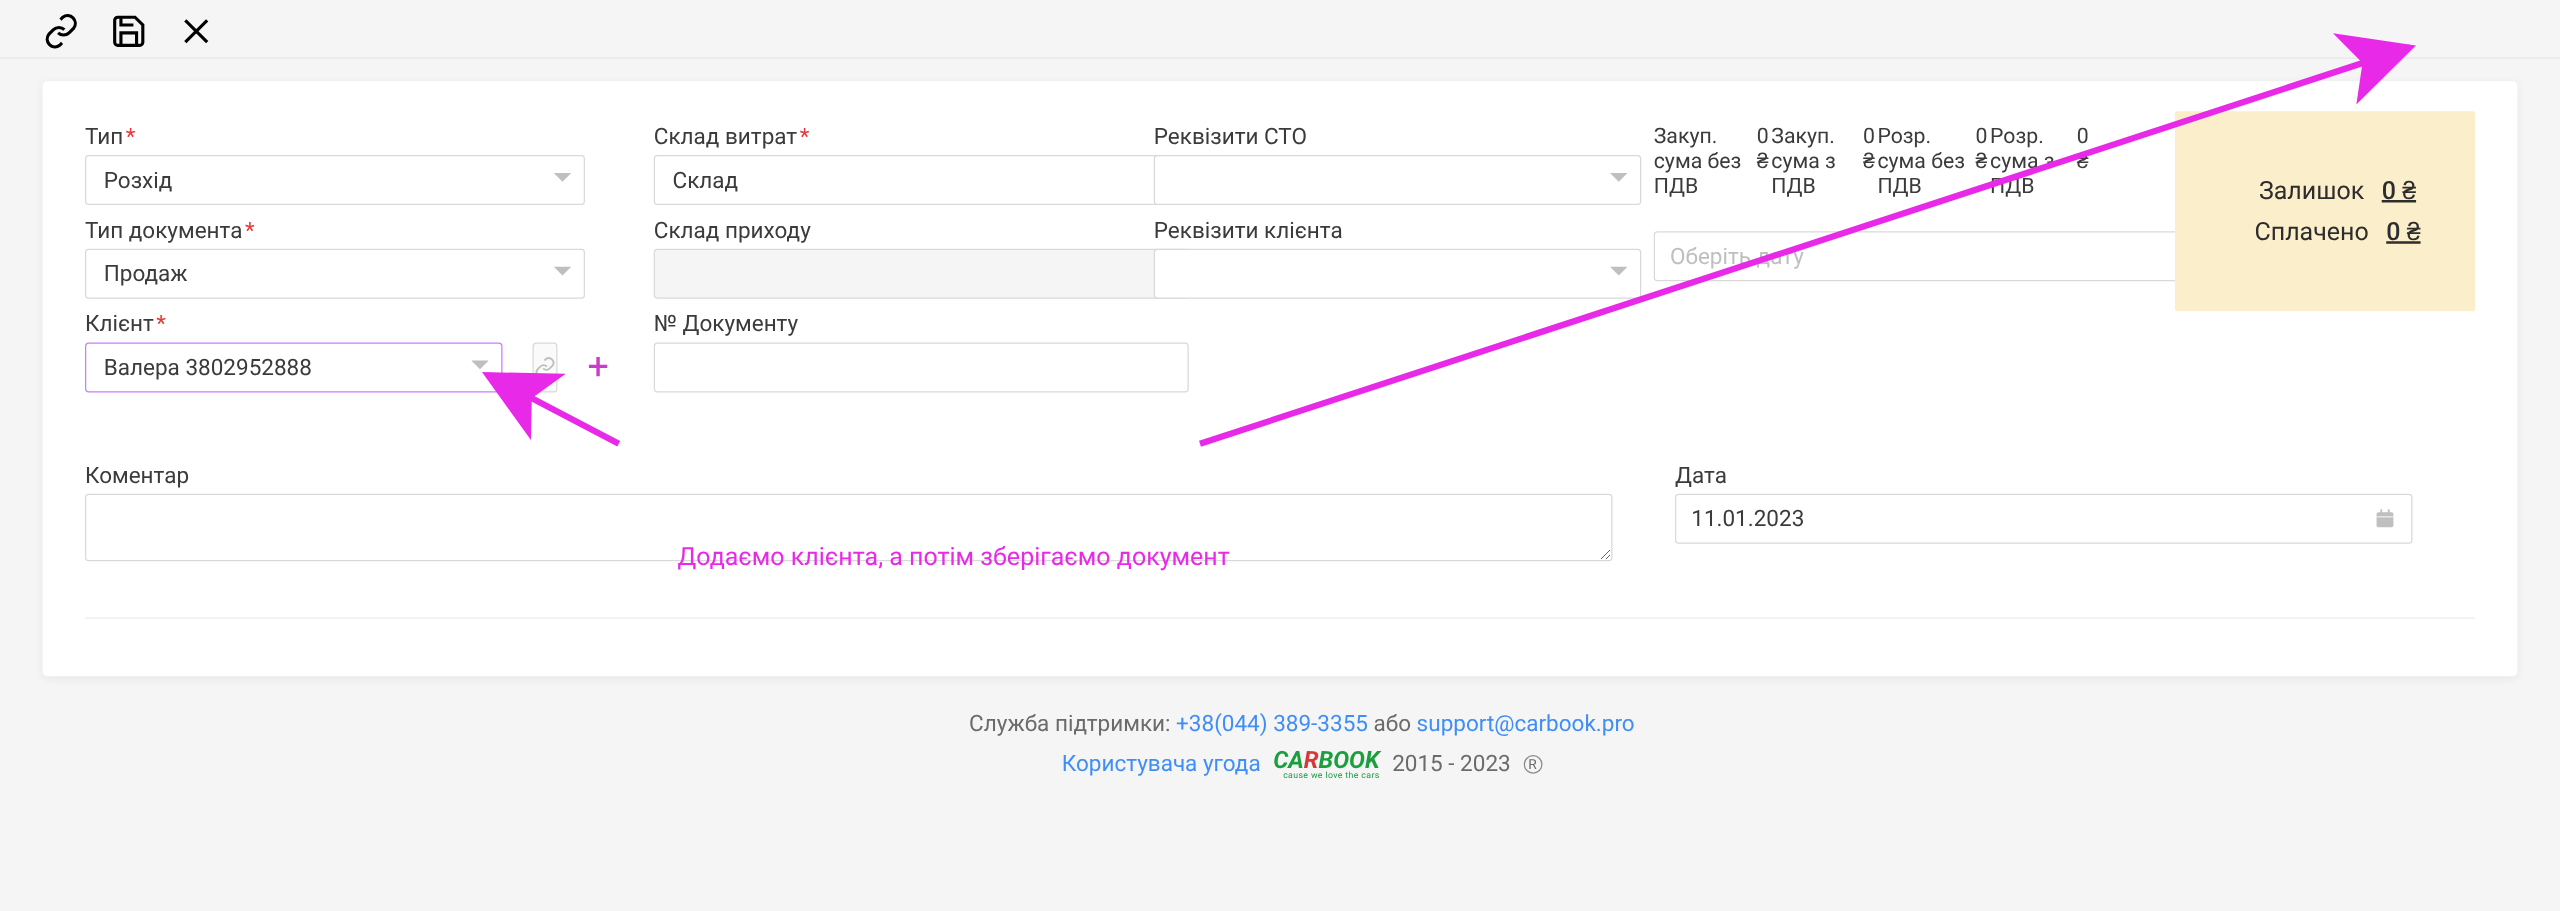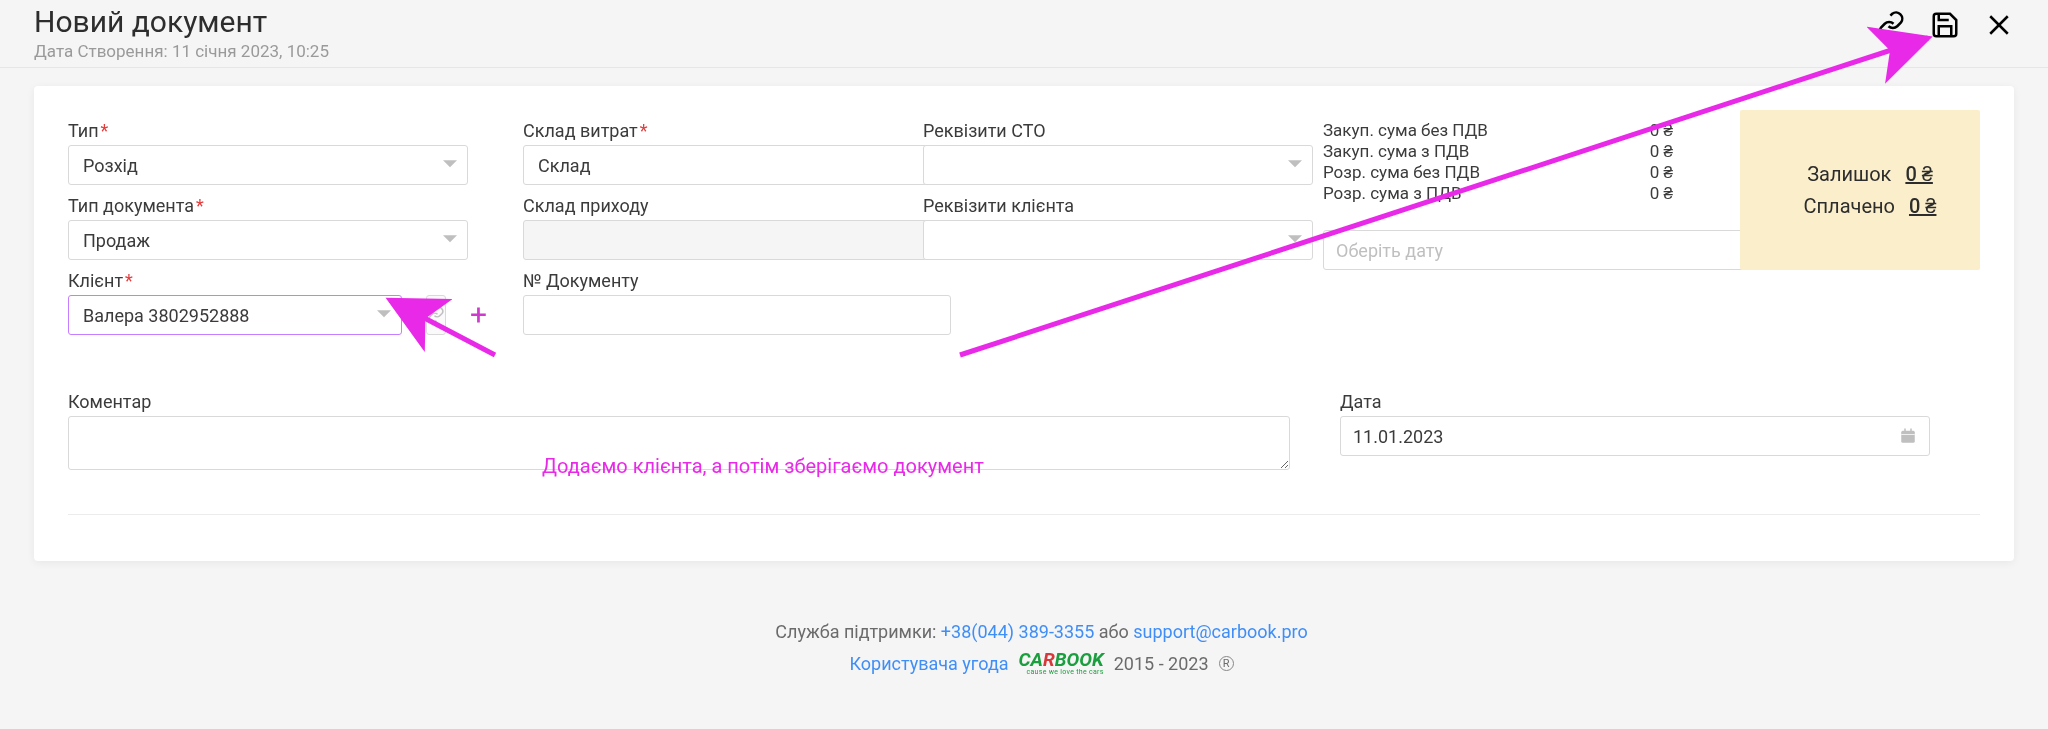--- a/index.html
+++ b/index.html
@@ -127,21 +127,21 @@
     user-select: none;
   }
 
   .col2 .select, .col2 .text-input { width: 428px; }
   .col3 .select { width: 390px; }
 
   
   .col4 { position: relative; }
   .summary-rows {
     display: flex;
-    flex-direction: column;
+    flex-direction: row;
     width: 350px;
     margin-left: 0;
   }
   .summary-row {
     display: flex;
     justify-content: space-between;
     font-size: 17px;
   }
   .summary-row .val { font-variant-numeric: tabular-nums; }
 
@@ -223,21 +223,21 @@
   svg.arrows {
     position: absolute;
     left: 0; top: 0;
     width: 2048px;
     height: 560px;
     pointer-events: none;
   }
 
   
   .footer {
-    margin-top: 60px;
+    margin-top: 28px;
     text-align: center;
     color: #6b6b6b;
     font-size: 18px;
     padding-left: 35px;
   }
   .footer a { color: #3f8ef7; text-decoration: none; }
   .footer-line2 {
     margin-top: 8px;
     display: flex;
     align-items: center;
@@ -262,24 +262,20 @@
     font-weight: 400;
     letter-spacing: 0.3px;
     text-align: right;
   }
   .reg { display:inline-block; border:1px solid #888; border-radius:50%; width:15px; height:15px; line-height:13px; font-size:11px; text-align:center; }
 </style>
 </head>
 <body>
 
 <div class="header">
-  <div class="header-left">
-    <div class="title">Новий документ</div>
-    <div class="subtitle">Дата Створення: 11 січня 2023, 10:25</div>
-  </div>
   <div class="header-right">
     <div class="hicon">
       <svg viewBox="0 0 24 24">
           <path d="M10 13a5 5 0 0 0 7 0l3-3a5 5 0 0 0-7-7l-1.5 1.5"></path>
           <path d="M14 11a5 5 0 0 0-7 0l-3 3a5 5 0 0 0 7 7l1.5-1.5"></path>
         </svg>
     </div>
     <div class="hicon">
       <svg viewBox="0 0 24 24">
           <path d="M19 21H5a2 2 0 0 1-2-2V5a2 2 0 0 1 2-2h11l5 5v11a2 2 0 0 1-2 2z"></path>

